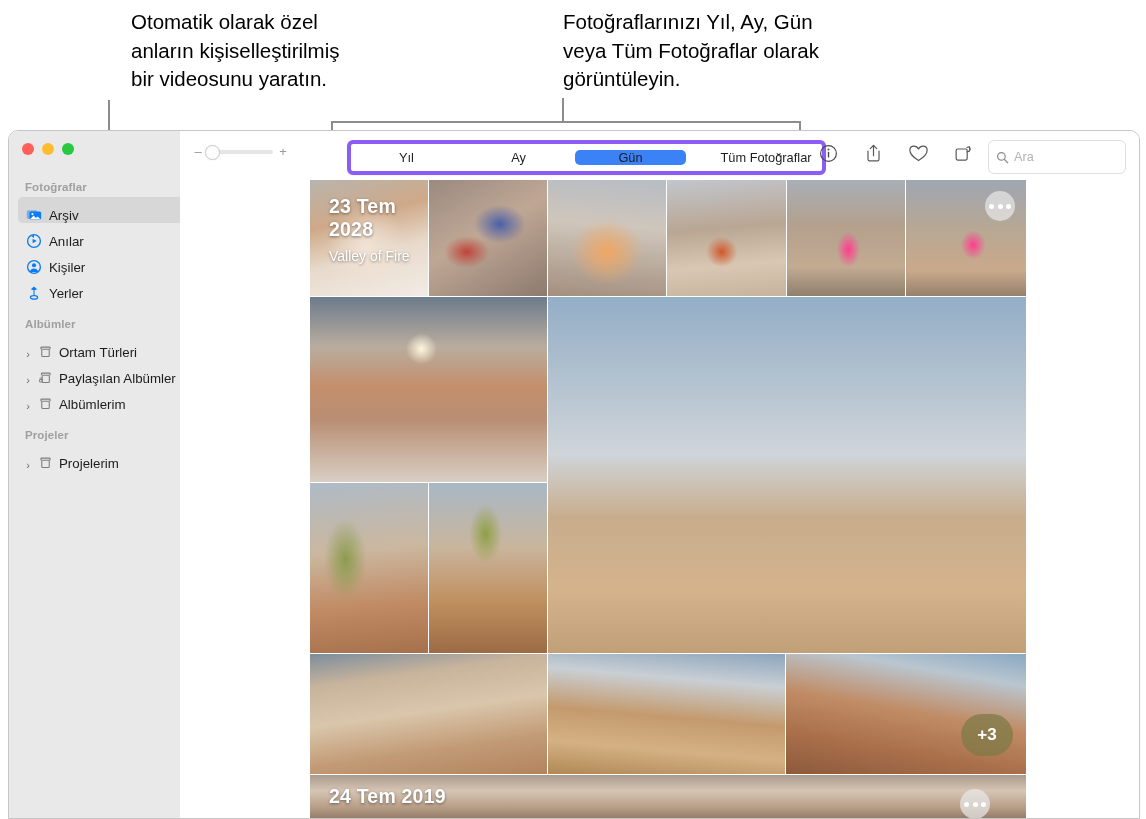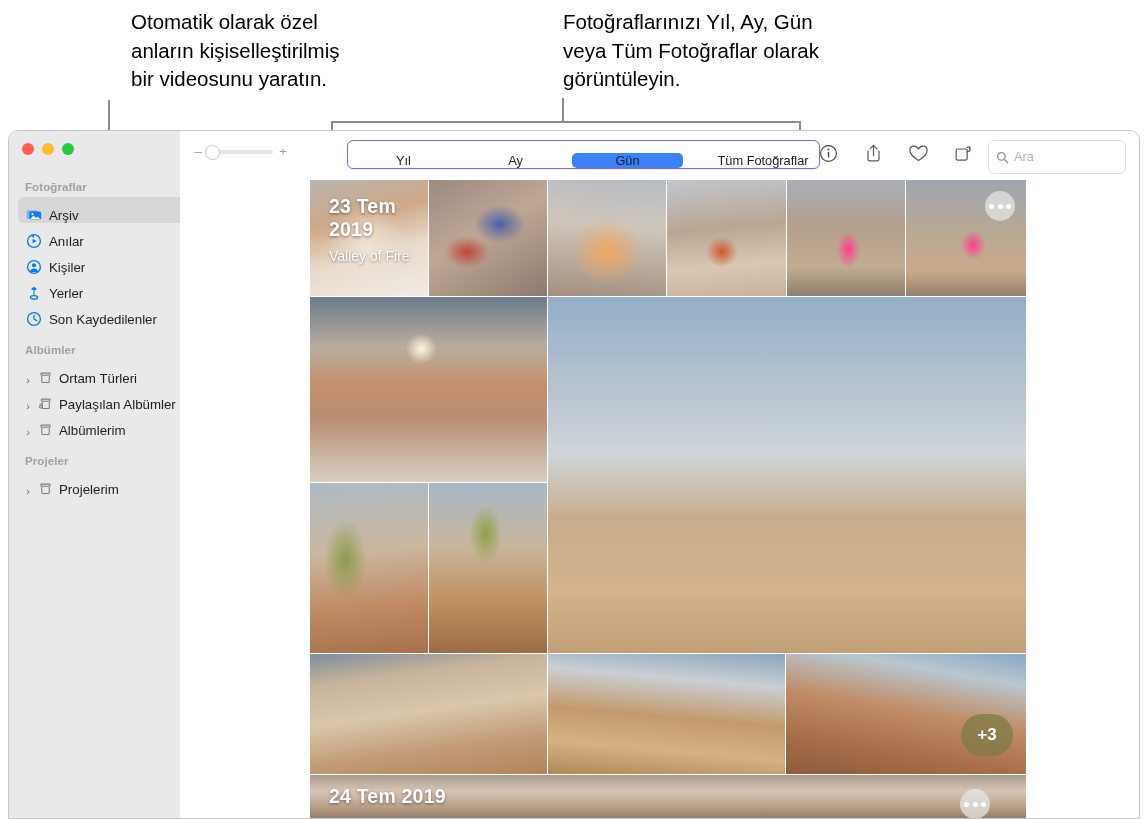--- a/index.html
+++ b/index.html
@@ -85,22 +85,22 @@
   .zoomctl{position:absolute;left:14px;top:13px;display:flex;align-items:center;gap:6px;}
   .zs-sign{font-size:13px;color:#9a9a9a;width:8px;text-align:center;user-select:none;}
   .zs-track{position:relative;width:65px;height:4px;background:#e6e6e6;border-radius:2px;}
   .zs-thumb{
     position:absolute;left:-3px;top:-5px;width:13px;height:13px;border-radius:50%;
     background:#fdfdfd;border:1px solid #cfcfcf;box-shadow:0 0 1px rgba(0,0,0,.18);
   }
   
   .segmented{
     position:absolute;left:167px;top:9px;height:27px;
-    display:flex;align-items:flex-end;
-    background:#fff;border:1px solid #8b5cf6;border-radius:6px;
+    display:flex;align-items:center;
+    background:#fff;border:4px solid #8b5cf6;border-radius:6px;
     box-shadow:0 0.5px 1px rgba(0,0,0,.05);
     overflow:hidden;
   }
   .seg{
     display:flex;align-items:center;justify-content:center;
     font-size:12.8px;color:#1d1d1d;
     padding:0 10px;position:relative;box-sizing:border-box;
   }
   .seg.w1{width:111px;}
   .seg.w2{width:111px;}
@@ -258,29 +258,20 @@
         <span class="side-ico">
           <svg width="16" height="16" viewBox="0 0 16 16">
             <path d="M8 1.4 L11.2 4.3 L8 5.6 L4.8 4.3 Z" fill="#0a7cf5"></path>
             <rect x="7.45" y="5.4" width="1.1" height="5.4" fill="#0a7cf5"></rect>
             <ellipse cx="8" cy="12.4" rx="3.6" ry="1.7" fill="none" stroke="#0a7cf5" stroke-width="1.25"></ellipse>
           </svg>
         </span>
         <span>Yerler</span>
       </div>
 
-      <div class="side-item">
-        <span class="side-ico">
-          <svg width="16" height="16" viewBox="0 0 16 16">
-            <circle cx="8" cy="8" r="6.4" fill="none" stroke="#0a7cf5" stroke-width="1.35"></circle>
-            <path d="M8 4.3 L8 8 L10.7 9.6" fill="none" stroke="#0a7cf5" stroke-width="1.3" stroke-linecap="round"></path>
-          </svg>
-        </span>
-        <span>Son Kaydedilenler</span>
-      </div>
 
 
       <div class="side-group-title" style="padding-top:17px;">Albümler</div>
 
       <div class="side-item album">
         <span class="chev">›</span>
         <span class="side-ico">
           <svg width="15" height="15" viewBox="0 0 16 16">
             <rect x="3" y="3.3" width="10" height="2.3" rx="1" fill="none" stroke="#7d7d7d" stroke-width="1.15"></rect>
             <path d="M4 6.2 L4 12.2 A1.1 1.1 0 0 0 5.1 13.3 L10.9 13.3 A1.1 1.1 0 0 0 12 12.2 L12 6.2" fill="none" stroke="#7d7d7d" stroke-width="1.15"></path>
@@ -390,21 +381,21 @@
         </span>
         <span class="search-ph">Ara</span>
       </div>
     </div>
 
     <div class="grid-wrap">
 
       <div class="ph" style="left:0;top:0;width:118px;height:116px;">
         <div class="img g1"></div>
         <div class="date-head">
-          <div class="date-title">23 Tem 2019</div>
+          <div class="date-title">23 Tem 2028</div>
           <div class="date-sub">Valley of Fire</div>
         </div>
       </div>
       <div class="ph" style="left:119px;top:0;width:118px;height:116px;">
         <div class="img g2"></div>
       </div>
       <div class="ph" style="left:238px;top:0;width:118px;height:116px;">
         <div class="img g3"></div>
       </div>
       <div class="ph" style="left:357px;top:0;width:119px;height:116px;">

